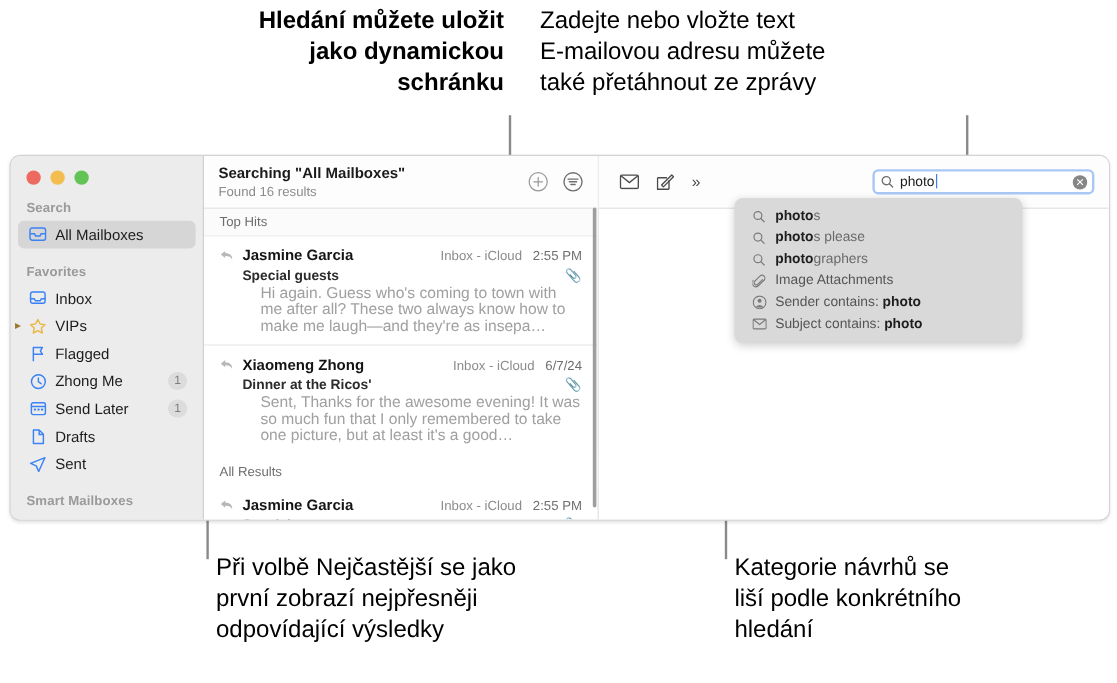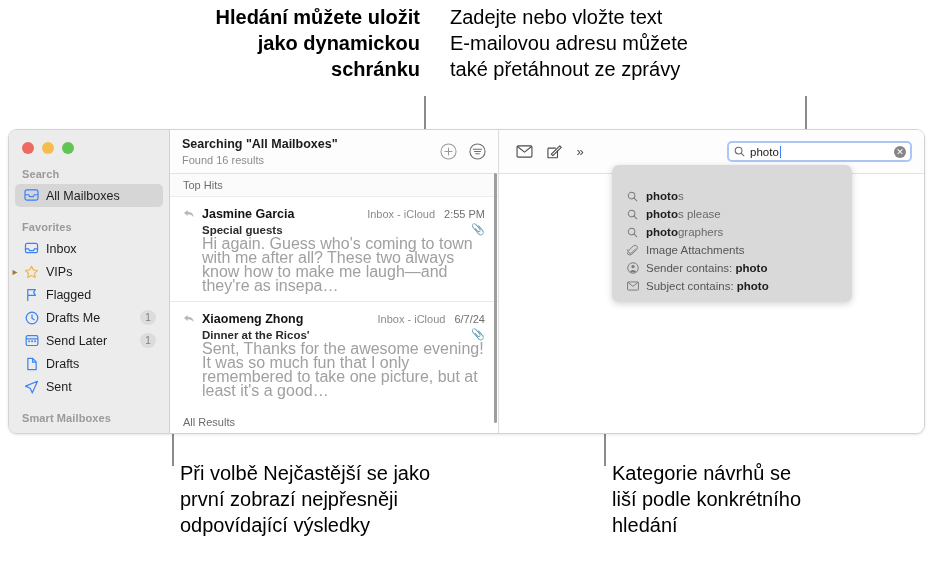--- a/index.html
+++ b/index.html
@@ -120,22 +120,22 @@
   .msg-from{ font-size:12.5px;font-weight:700;color:#141414;flex:1; }
   .msg-box{ font-size:11px;color:#8c8c8c;margin-right:9px; }
   .msg-date{ font-size:11px;color:#6f6f6f;white-space:nowrap; }
   .msg-sub{
     font-size:11.5px;font-weight:700;color:#2b2b2b;
     margin:1px 0 1px 19px;display:flex;align-items:center;
   }
   .msg-sub span:first-child{ flex:1; }
   .clip{ color:#b7b7b7;font-size:11px; }
   .msg-prev{
-    font-size:16px;color:#a0a0a0;line-height:14px;
-    margin-left:19px;
+    font-size:13px;color:#a0a0a0;line-height:14px;
+    margin-left:34px;
   }
   .list-sb{
     position:absolute;right:1px;top:43px;width:3px;height:250px;
     background:#9e9e9e;border-radius:2px;
   }
 
   
   .pane{ flex:1;background:#ffffff;position:relative; }
   .toolbar{
     height:43px;display:flex;align-items:center;
@@ -166,21 +166,21 @@
     flex:0 0 12px;
   }
 
   
   .suggest{
     position:absolute;
     left:612px;top:165px;width:240px;
     background:#d9d9d9;
     border-radius:7px;
     box-shadow:0 2px 7px rgba(0,0,0,.18);
-    padding:22px 0 7px 0;
+    padding:6px 0 7px 0;
     z-index:30;
   }
   .sg-row{
     display:flex;align-items:center;
     height:18px;padding:0 10px 0 13px;
     font-size:11.5px;color:#6a6a6a;
   }
   .sg-ico{
     width:15px;flex:0 0 15px;margin-right:6px;color:#7a7a7a;
     display:flex;align-items:center;justify-content:center;
@@ -261,21 +261,21 @@
       <span class="sb-label">Flagged</span>
     </div>
 
     <div class="sb-row">
       <span class="sb-ico">
         <svg width="14" height="14" viewBox="0 0 15 15">
             <circle cx="7.5" cy="7.5" r="6.2" fill="none" stroke="#3a82f6" stroke-width="1.3"></circle>
             <path d="M7.5 4.2v3.6l2.4 1.6" fill="none" stroke="#3a82f6" stroke-width="1.3" stroke-linecap="round"></path>
           </svg>
       </span>
-      <span class="sb-label">Drafts Me</span>
+      <span class="sb-label">Zhong Me</span>
       <span class="sb-badge">1</span>
     </div>
 
     <div class="sb-row">
       <span class="sb-ico">
         <svg width="14" height="13" viewBox="0 0 15 14">
             <rect x="1.2" y="1.8" width="12.6" height="10.6" rx="1.6" fill="none" stroke="#3a82f6" stroke-width="1.3"></rect>
             <path d="M1.2 5.2h12.6" stroke="#3a82f6" stroke-width="1.3"></path>
             <rect x="3.4" y="7" width="2" height="1.7" fill="#3a82f6"></rect>
             <rect x="6.6" y="7" width="2" height="1.7" fill="#3a82f6"></rect>

